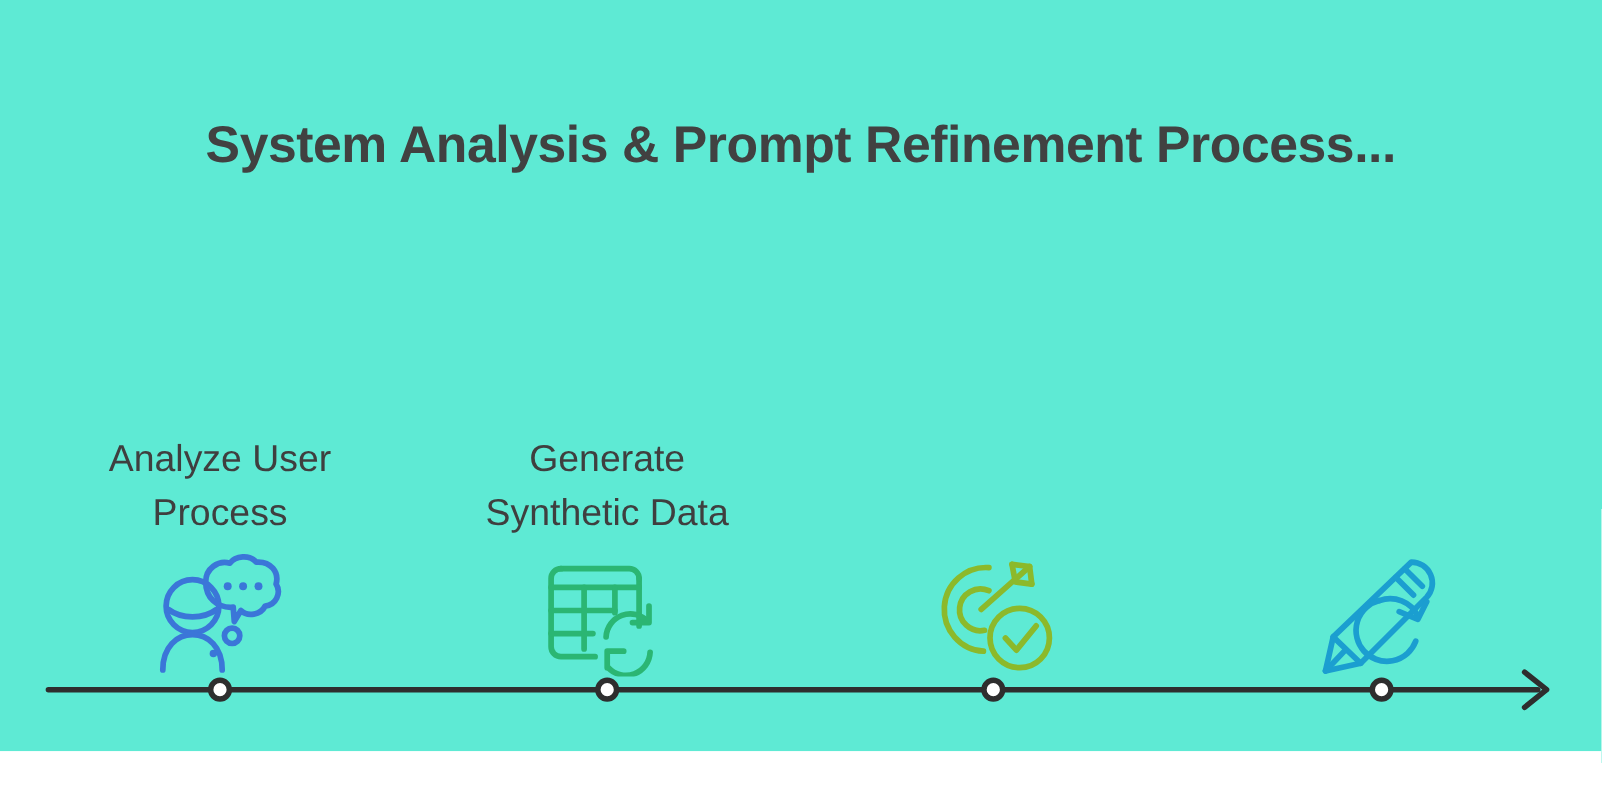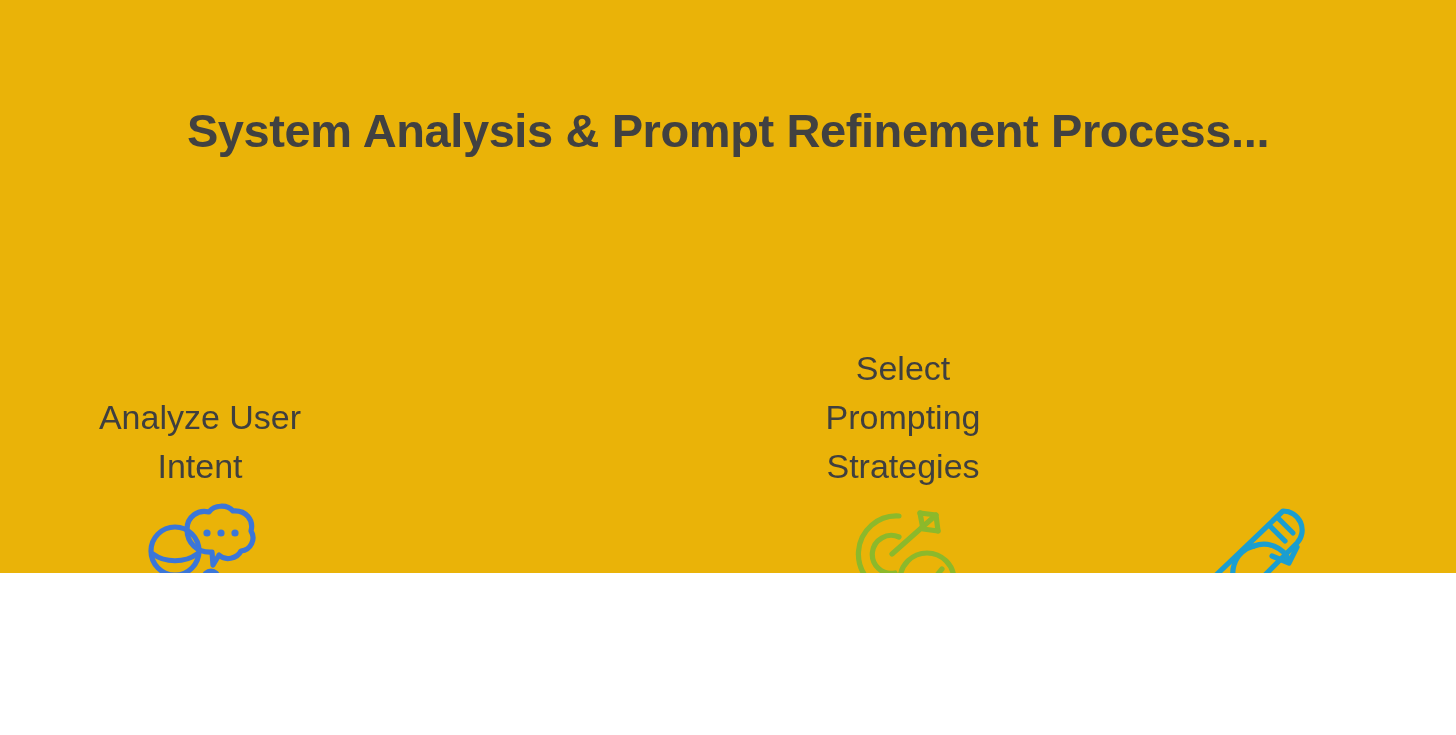--- a/index.html
+++ b/index.html
@@ -7,22 +7,22 @@
     padding: 0;
     background: #ffffff;
   }
   body {
     font-family: "Liberation Sans", sans-serif;
     -webkit-font-smoothing: antialiased;
   }
   #slide {
     position: relative;
     width: 1456px;
-    height: 573px;
-    background: #eab308;
+    height: 683px;
+    background: #5eead4;
     overflow: hidden;
   }
   #title {
     position: absolute;
     left: 0;
     top: 103px;
     width: 1456px;
     text-align: center;
     font-size: 47px;
     font-weight: bold;
@@ -69,44 +69,60 @@
 </style>
 </head>
 <body>
 
 <div id="slide">
 
   <div id="title">System Analysis &amp; Prompt Refinement Process...</div>
 
   <div class="step" style="left:50px;">
     <div class="step-label">Analyze User
-Intent</div>
+Process</div>
     <div class="step-icon">
       <svg viewBox="0 0 118 112" fill="none" stroke="#3b76d8" stroke-width="5.2" stroke-linecap="round" stroke-linejoin="round">
         <circle cx="34" cy="48" r="24"></circle>
         <path d="M12 51 C24 60, 44 60, 56 51"></path>
         <path d="M7 106 C7 85, 20 74, 34 74 C48 74, 61 85, 61 106"></path>
         <path d="M46 26 C46 14, 57 6, 68 9 C73 2, 86 1, 92 8
                  C105 7, 113 17, 110 28 C115 36, 110 47, 100 48
                  C96 56, 84 58, 78 52 L72 62 L71 49
                  C56 50, 46 40, 46 26 Z"></path>
         <circle cx="66" cy="30" r="3.6" fill="#3b76d8" stroke="none"></circle>
         <circle cx="80" cy="30" r="3.6" fill="#3b76d8" stroke="none"></circle>
         <circle cx="94" cy="30" r="3.6" fill="#3b76d8" stroke="none"></circle>
         <circle cx="70" cy="75" r="7"></circle>
         <circle cx="53" cy="91" r="3.4" fill="#3b76d8" stroke="none"></circle>
       </svg>
     </div>
   </div>
 
+  <div class="step" style="left:402px;">
+    <div class="step-label">Generate
+Synthetic Data</div>
+    <div class="step-icon">
+      <svg viewBox="0 0 118 112" fill="none" stroke="#2bb673" stroke-width="5.2" stroke-linecap="round" stroke-linejoin="round">
+        <path d="M17 14 h62 a9 9 0 0 1 9 9 v43"></path>
+        <path d="M88 23 v-0 M17 14 a9 9 0 0 0 -9 9 v62 a9 9 0 0 0 9 9 h31"></path>
+        <path d="M8 31 h80"></path>
+        <path d="M8 52 h58"></path>
+        <path d="M8 73 h38"></path>
+        <path d="M38 31 v56"></path>
+        <path d="M66 31 v23"></path>
+        <path d="M58 76 a22 22 0 0 1 38 -14"></path>
+        <path d="M98 90 a22 22 0 0 1 -38 14"></path>
+        <path d="M97 48 v15 h-15"></path>
+        <path d="M59 104 v-15 h15"></path>
+      </svg>
+    </div>
+  </div>
 
   <div class="step" style="left:753px;">
-    <div class="step-label">Select
-Prompting
-Strategies</div>
     <div class="step-icon">
       <svg viewBox="0 0 118 112" fill="none" stroke="#8cb92b" stroke-width="5.2" stroke-linecap="round" stroke-linejoin="round">
         <path d="M55 13 A38 38 0 1 0 50 89"></path>
         <path d="M55 34 A19 19 0 1 0 51 70"></path>
         <path d="M48 51 L92 12"></path>
         <path d="M76 10 L92 12 L94 28"></path>
         <path d="M76 10 L79 26 L94 28"></path>
         <circle cx="83" cy="77" r="27"></circle>
         <path d="M70 77 l10 11 l18 -22"></path>
       </svg>

